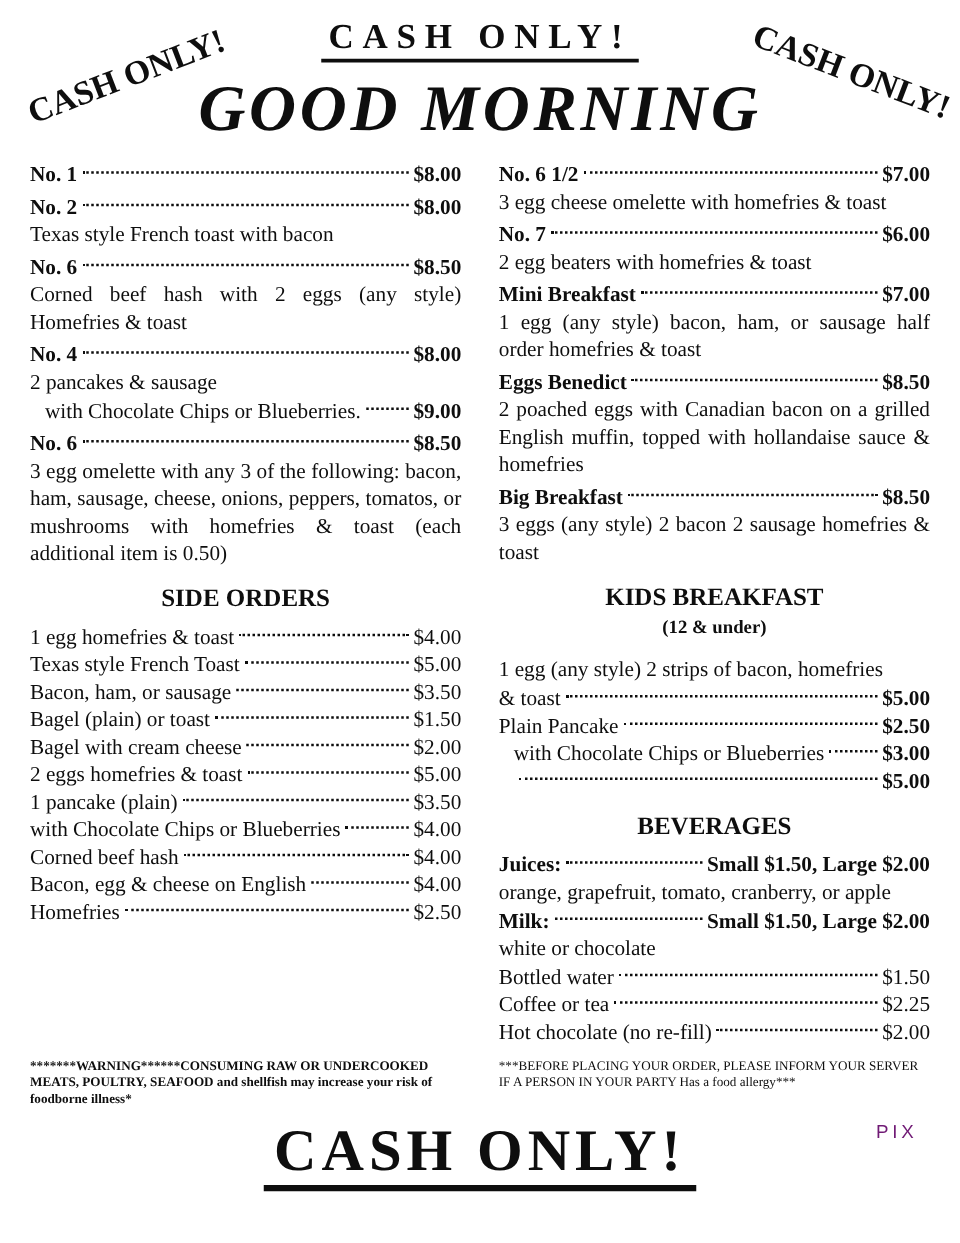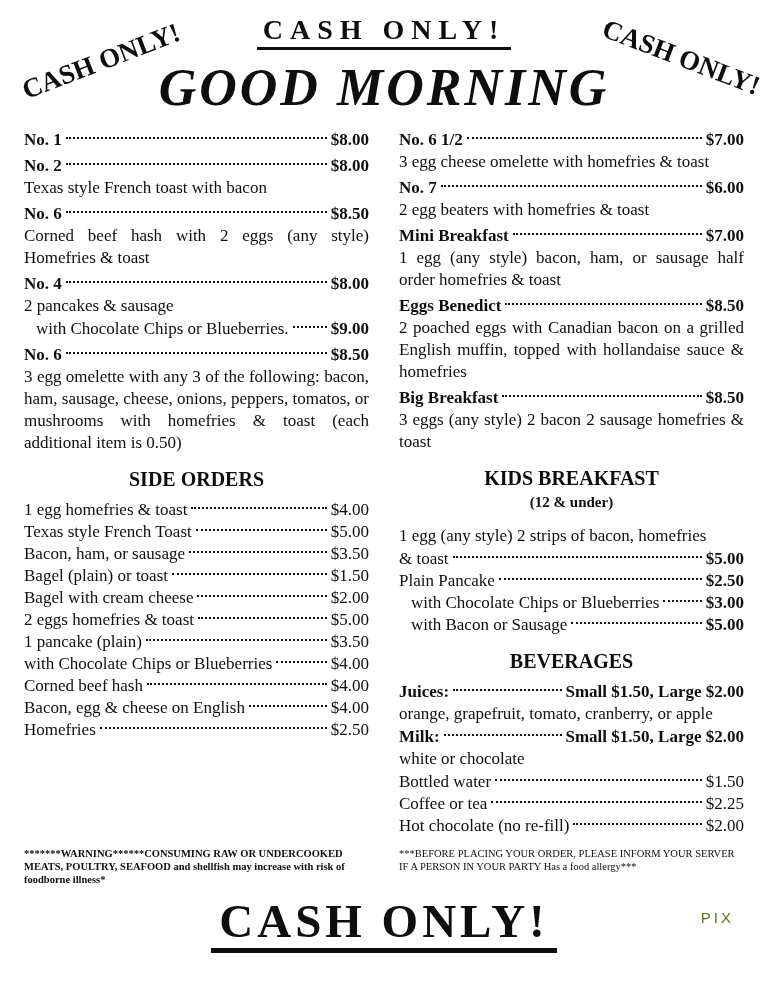--- a/index.html
+++ b/index.html
@@ -35,21 +35,21 @@
   .indent { padding-left:12px; }
   .section-title { text-align:center; font-weight:bold; font-size:20px; margin:14px 0 9px; }
   .section-subtitle { text-align:center; font-weight:bold; font-size:15px; margin:-7px 0 12px; }
   
   .footnotes {
     display:grid; grid-template-columns:1fr 1fr; column-gap:30px;
     padding:10px 24px 0; font-size:10.5px; line-height:13px;
   }
   .footnote-left { font-weight:bold; }
   .watermark {
-    position:absolute; right:34px; bottom:68px; color:#4d7c0f; font-size:15px;
+    position:absolute; right:34px; bottom:80px; color:#701a75; font-size:15px;
     letter-spacing:3px; font-family:"Liberation Sans", sans-serif;
   }
   .footer-cash { text-align:center; margin-top:8px; }
   .footer-cash span {
     display:inline-block; font-weight:bold; font-size:47px; letter-spacing:4px;
     border-bottom:5px solid #0e0e0e; padding:0 8px 0;
   }
 </style>
 </head>
 <body>
@@ -237,21 +237,20 @@
       <span class="name">Plain Pancake</span>
       <span class="leader"></span>
       <span class="price p-bold">$2.50</span>
     </div>
     <div class="row indent">
       <span class="name">with Chocolate Chips or Blueberries</span>
       <span class="leader"></span>
       <span class="price p-bold">$3.00</span>
     </div>
     <div class="row indent">
-      <span class="name">with Bacon or Sausage</span>
       <span class="leader"></span>
       <span class="price p-bold">$5.00</span>
     </div>
 
     <h2 class="section-title">BEVERAGES</h2>
 
     <div class="row bold-row">
       <span class="name">Juices:</span>
       <span class="leader"></span>
       <span class="price">Small $1.50, Large $2.00</span>
@@ -278,21 +277,21 @@
     <div class="row">
       <span class="name">Hot chocolate (no re-fill)</span>
       <span class="leader"></span>
       <span class="price">$2.00</span>
     </div>
 
   </section>
 </main>
 
 <div class="footnotes">
-  <div class="footnote-left">*******WARNING******CONSUMING RAW OR UNDERCOOKED MEATS, POULTRY, SEAFOOD and shellfish may increase with risk of foodborne illness*</div>
+  <div class="footnote-left">*******WARNING******CONSUMING RAW OR UNDERCOOKED MEATS, POULTRY, SEAFOOD and shellfish may increase your risk of foodborne illness*</div>
   <div class="footnote-right">***BEFORE PLACING YOUR ORDER, PLEASE INFORM YOUR SERVER IF A PERSON IN YOUR PARTY Has a food allergy***</div>
 </div>
 
 <div class="watermark">PIX</div>
 
 <footer class="footer-cash">
   <span>CASH ONLY!</span>
 </footer>
 
 </body></html>

